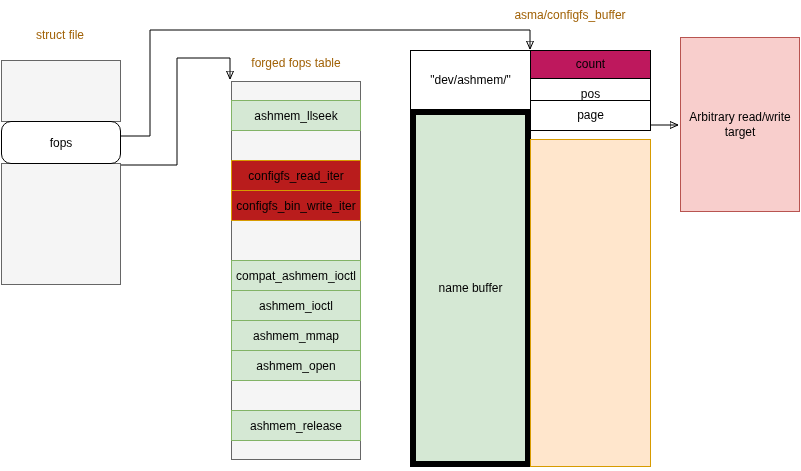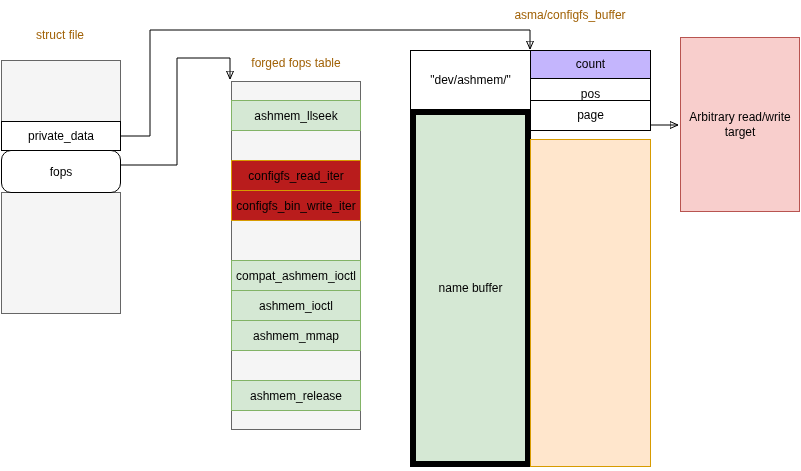--- a/index.html
+++ b/index.html
@@ -25,21 +25,21 @@
   #struct-box { left:1px; top:60px; width:120px; }
   #fops-table { left:231px; top:81px; width:130px; }
 
   
   .abox {
     position:absolute; box-sizing:border-box;
     display:flex; align-items:center; justify-content:center;
     font-size:12px; line-height:15px; text-align:center; white-space:nowrap;
   }
   #dev-ashmem   { left:410px; top:50px;  width:121px; height:60px;  background:#ffffff; border:1px solid #000; z-index:3; }
-  #cell-count   { left:530px; top:50px;  width:121px; height:29px;  background:#c4b5fd; border:1px solid #000; z-index:3; }
+  #cell-count   { left:530px; top:50px;  width:121px; height:29px;  background:#be185d; border:1px solid #000; z-index:3; }
   #cell-pos     { left:530px; top:78px;  width:121px; height:32px;  background:#ffffff; border:1px solid #000; z-index:3; }
   #cell-page    { left:530px; top:100px; width:121px; height:31px;  background:#ffffff; border:1px solid #000; z-index:3; }
   #name-buffer  { left:410px; top:109px; width:121px; height:358px; background:#d5e8d4; border:6px solid #000000; z-index:1; }
   #overflow-buf { left:530px; top:139px; width:121px; height:328px; background:#ffe6cc; border:1px solid #d79b00; z-index:1; }
 
   
   #target-box {
     left:680px; top:37px; width:120px; height:175px;
     background:#f8cecc; border:1px solid #b85450;
     white-space:normal; padding:16px 6px;
@@ -53,35 +53,35 @@
 <body>
 
 <div id="canvas">
 
   <div class="lbl" style="left:10px; top:28px; width:100px;">struct file</div>
   <div class="lbl" style="left:231px; top:56px; width:130px;">forged fops table</div>
   <div class="lbl" style="left:470px; top:8px; width:200px;">asma/configfs_buffer</div>
 
   <div id="struct-box" class="vstack">
     <div class="cell" style="height:62px;"></div>
-    <div class="cell white" style="height:30px;">private_data</div>
     <div class="cell white" style="height:43px;border-radius:10px;">fops</div>
     <div class="cell" style="height:122px;"></div>
   </div>
 
   <div id="fops-table" class="vstack">
     <div class="cell" style="height:20px;"></div>
     <div class="cell green" style="height:31px;">ashmem_llseek</div>
     <div class="cell" style="height:31px;"></div>
     <div class="cell orange" style="height:31px;">configfs_read_iter</div>
     <div class="cell orange" style="height:31px;">configfs_bin_write_iter</div>
     <div class="cell" style="height:41px;"></div>
     <div class="cell green" style="height:31px;">compat_ashmem_ioctl</div>
     <div class="cell green" style="height:31px;">ashmem_ioctl</div>
     <div class="cell green" style="height:31px;">ashmem_mmap</div>
+    <div class="cell green" style="height:31px;">ashmem_open</div>
     <div class="cell" style="height:31px;"></div>
     <div class="cell green" style="height:31px;">ashmem_release</div>
     <div class="cell" style="height:20px;"></div>
   </div>
 
   <div id="dev-ashmem" class="abox">"dev/ashmem/"</div>
   <div id="cell-count" class="abox">count</div>
   <div id="cell-pos" class="abox">pos</div>
   <div id="cell-page" class="abox">page</div>
   <div id="name-buffer" class="abox">name buffer</div>

